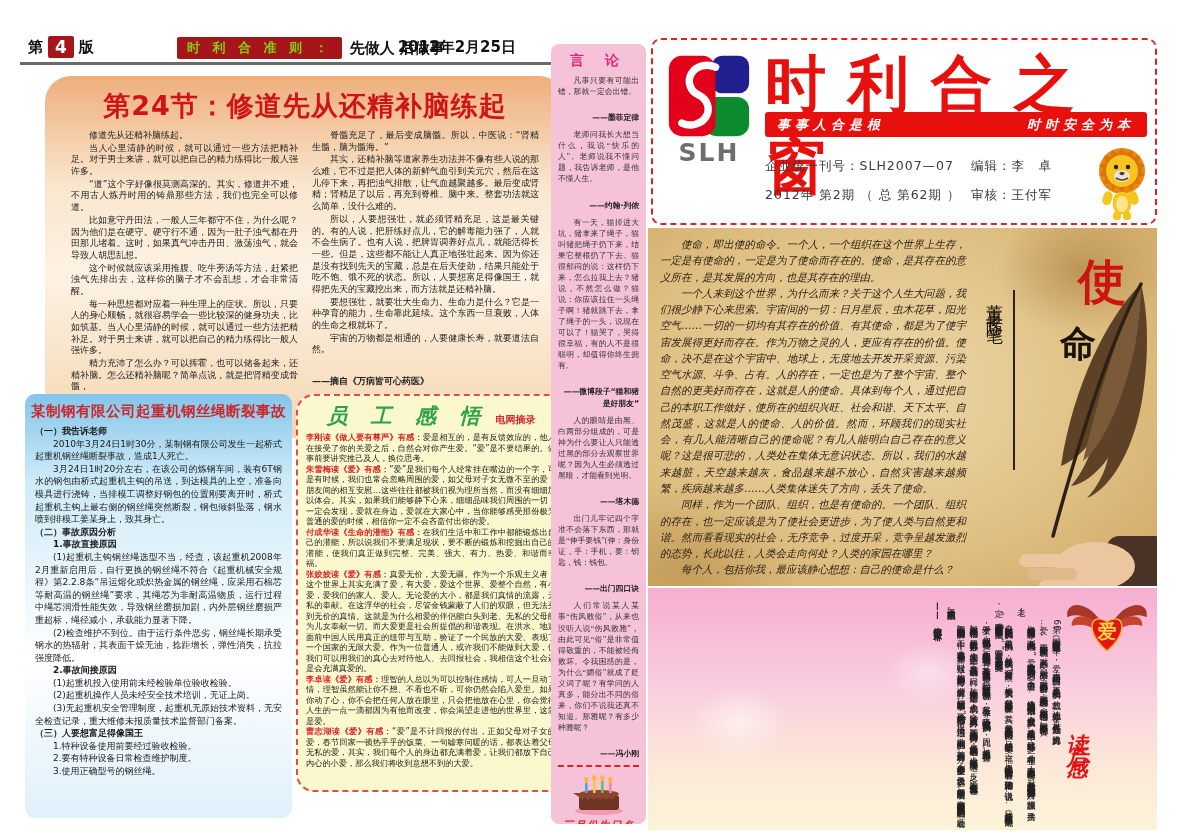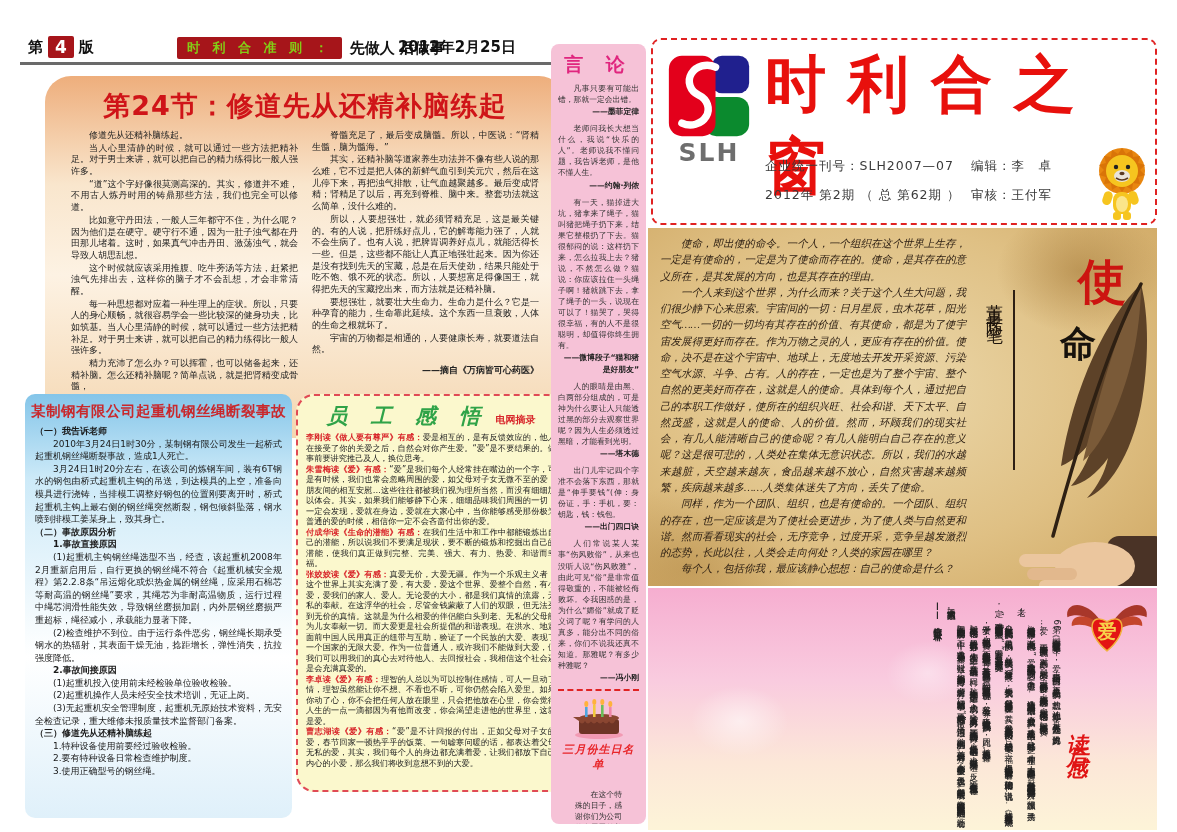--- a/index.html
+++ b/index.html
@@ -15,21 +15,21 @@
   .lp-header .date{position:absolute;right:130px;top:2px;font-size:15px;}
   .lp-rule{position:absolute;left:20px;top:62px;width:626px;height:3px;background:#6a6a6a;}
 
   
   .main-art{position:absolute;left:45px;top:76px;width:520px;height:362px;border-radius:26px;
     background:linear-gradient(180deg,#eeae7c 0%,#f9e6cd 30%,#fdf2e3 55%,#f4d6b0 100%);overflow:hidden;}
   .main-art h1{margin:12px 0 4px 0;text-align:center;font-size:27px;color:#cf1418;letter-spacing:1px;font-weight:bold;}
   .main-cols{display:flex;gap:14px;padding:2px 26px;}
   .main-cols .col{width:50%;font-size:9px;line-height:1.3;text-align:justify;color:#222;}
   .main-cols p{margin:0 0 1px 0;text-indent:2em;}
-  .main-cols p.attr{text-indent:0;text-align:right;font-weight:bold;margin-top:9px;}
+  .main-cols p.attr{text-indent:0;text-align:left;font-weight:bold;margin-top:20px;}
 
   
   .accident{position:absolute;left:25px;top:394px;width:267px;height:424px;border-radius:10px;overflow:hidden;
     background:linear-gradient(180deg,#84c5e9 0%,#cdeaf8 20%,#ffffff 62%,#dff0fa 100%);}
   .accident h2{margin:8px 6px 4px 6px;text-align:center;font-size:14.5px;color:#c9282c;letter-spacing:0.5px;font-weight:bold;font-family:Liberation Sans, sans-serif;}
   .accident .body{padding:0 10px;font-size:9px;line-height:1.4;text-align:justify;color:#1a1a1a;}
   .accident .body p{margin:0;text-indent:2em;}
   .accident .body p.hd{font-weight:bold;text-indent:0;}
   .accident .body p.hd2{font-weight:bold;}
 
@@ -39,24 +39,24 @@
   .reflections .ttl{ text-align:center;margin-top:6px;}
   .reflections .ttl .big{font-size:21px;font-weight:bold;font-style:italic;color:#2fa348;letter-spacing:8px;}
   .reflections .ttl .sub{font-size:10px;font-weight:bold;color:#d8252a;margin-left:2px;}
   .reflections .body{padding:2px 8px;font-size:8.2px;line-height:1.28;text-align:justify;color:#222;}
   .reflections .body p{margin:0;}
   .reflections .lead{color:#d8252a;font-weight:bold;}
 
   
   .remarks{position:absolute;left:551px;top:44px;width:95px;height:780px;background:#f6c2d7;border-radius:8px;
     box-sizing:border-box;padding:8px 7px;overflow:hidden;}
-  .remarks h3{margin:0 0 5px 0;text-align:center;color:#e0257e;font-size:19px;letter-spacing:8px;font-weight:bold;}
+  .remarks h3{margin:0 0 5px 0;text-align:center;color:#e0257e;font-size:14px;letter-spacing:8px;font-weight:bold;}
   .remarks .itm{font-size:7.8px;line-height:1.42;color:#333;text-align:justify;margin-bottom:6px;}
-  .remarks .itm .tx{text-indent:2em;display:block;}
-  .remarks .itm .at{display:block;text-align:right;color:#222;font-weight:bold;margin-top:1px;}
+  .remarks .itm .tx{text-indent:2em;display:block;font-family:Liberation Serif, serif;}
+  .remarks .itm .at{display:block;text-align:right;color:#222;font-weight:bold;margin-top:15px;}
   .remarks .sep{border-top:2px dashed #e02222;margin:6px 0 6px 0;}
   .remarks .cake{display:block;margin:0 auto;}
   .remarks .bd-title{text-align:center;color:#e8262a;font-weight:bold;font-style:italic;font-size:11px;margin:3px 0 2px 0;letter-spacing:1px;}
   .remarks .bd-tx{font-size:7.8px;line-height:1.42;color:#333;text-align:justify;text-indent:2em;margin:17px;}
 
   
   .masthead{position:absolute;left:651px;top:38px;width:506px;height:187px;border:2px dashed #e02222;border-radius:10px;
     box-sizing:border-box;background:#fff;}
   .logo{position:absolute;left:14px;top:14px;width:84px;height:84px;}
   .logo-txt{position:absolute;left:10px;top:98px;width:92px;text-align:center;font-size:25px;font-weight:bold;color:#6e6e6e;letter-spacing:2px;}
@@ -72,21 +72,21 @@
   .lion{position:absolute;right:4px;bottom:2px;}
 
   
   .mission{position:absolute;left:648px;top:228px;width:509px;height:358px;overflow:hidden;
     background:
       radial-gradient(120px 90px at 85% 12%, rgba(150,104,38,.45), rgba(150,104,38,0) 70%),
       radial-gradient(160px 120px at 8% 95%, rgba(160,116,48,.35), rgba(160,116,48,0) 70%),
       radial-gradient(420px 300px at 45% 45%, #ecd9ac 0%, #dfc084 55%, #cda45e 100%);}
   .mission .text{position:absolute;left:12px;top:8px;width:306px;font-size:10.5px;line-height:1.55;color:#2e2014;
     font-style:italic;font-family:"DejaVu Serif",serif;text-align:justify;}
-  .mission .text p{margin:0;text-indent:2em;font-family:Liberation Serif, serif;}
+  .mission .text p{margin:0;text-indent:2em;}
   .mission .byline{position:absolute;left:336px;top:62px;height:180px;writing-mode:vertical-rl;
     font-size:17px;color:#1d140c;font-family:"DejaVu Serif",serif;letter-spacing:6px;
     border-right:2px solid #2e2014;padding-right:6px;}
   .mission .t1{position:absolute;left:430px;top:22px;font-size:48px;font-weight:bold;color:#cc1410;font-family:"DejaVu Serif",serif;}
   .mission .t2{position:absolute;left:412px;top:92px;font-size:36px;font-weight:bold;color:#17120c;font-family:"DejaVu Serif",serif;}
   .mission .quill{position:absolute;right:-6px;top:48px;}
   .mission .hand{position:absolute;right:0;bottom:-8px;}
 
   
   .love{position:absolute;left:648px;top:588px;width:509px;height:242px;overflow:hidden;
@@ -151,21 +151,21 @@
       <p>2010年3月24日1时30分，某制钢有限公司发生一起桥式起重机钢丝绳断裂事故，造成1人死亡。</p>
       <p>3月24日1时20分左右，在该公司的炼钢车间，装有6T钢水的钢包由桥式起重机主钩的吊送，到达模具的上空，准备向模具进行浇铸，当排模工调整好钢包的位置刚要离开时，桥式起重机主钩上最右侧的钢丝绳突然断裂，钢包倾斜坠落，钢水喷到排模工姜某身上，致其身亡。</p>
       <p class="hd">（二）事故原因分析</p>
       <p class="hd2">1.事故直接原因</p>
       <p>(1)起重机主钩钢丝绳选型不当，经查，该起重机2008年2月重新启用后，自行更换的钢丝绳不符合《起重机械安全规程》第2.2.8条“吊运熔化或炽热金属的钢丝绳，应采用石棉芯等耐高温的钢丝绳”要求，其绳芯为非耐高温物质，运行过程中绳芯润滑性能失效，导致钢丝磨损加剧，内外层钢丝磨损严重超标，绳径减小，承载能力显著下降。</p>
       <p>(2)检查维护不到位。由于运行条件恶劣，钢丝绳长期承受钢水的热辐射，其表面干燥无油，捻距增长，弹性消失，抗拉强度降低。</p>
       <p class="hd2">2.事故间接原因</p>
       <p>(1)起重机投入使用前未经检验单位验收检验。</p>
       <p>(2)起重机操作人员未经安全技术培训，无证上岗。</p>
       <p>(3)无起重机安全管理制度，起重机无原始技术资料，无安全检查记录，重大维修未报质量技术监督部门备案。</p>
-      <p class="hd">（三）修道先从还精补脑练起</p>
+      <p class="hd">（三）人要想富足得像国王</p>
       <p>1.特种设备使用前要经过验收检验。</p>
       <p>2.要有特种设备日常检查维护制度。</p>
       <p>3.使用正确型号的钢丝绳。</p>
     </div>
   </div>
 
   <div class="reflections">
     <div class="ttl">
       <span class="big">员 工 感 悟</span>
       <span class="sub">电网摘录</span>
@@ -230,20 +230,24 @@
   <div class="masthead">
     <svg class="logo" viewBox="0 0 90 90">
       <rect x="48" y="2" width="40" height="40" rx="11" fill="#20208e"></rect>
       <rect x="40" y="46" width="48" height="42" rx="13" fill="#0b8a2e"></rect>
       <rect x="2" y="2" width="50" height="86" rx="14" fill="#e3001b"></rect>
       <path d="M52 14 a18 16 0 1 0 -18 30 a18 16 0 1 1 -18 30" fill="none" stroke="#ffffff" stroke-width="8" stroke-linecap="round"></path>
     </svg>
     <div class="logo-txt">SLH</div>
     <div class="mast-title">
       <span style="letter-spacing:22px;">时利合之窗</span>
+    </div>
+    <div class="mast-banner">
+      <span>事事人合是根</span>
+      <span>时时安全为本</span>
     </div>
     <div class="mast-info">
       <div class="row">企业统一刊号：SLH2007—07</div>
       <div class="row">2012年 第2期 （ 总 第62期 ）</div>
     </div>
     <div class="mast-edit">
       <div class="row">编辑：李　卓</div>
       <div class="row">审核：王付军</div>
     </div>
     <svg class="lion" width="62" height="76" viewBox="0 0 62 76">

